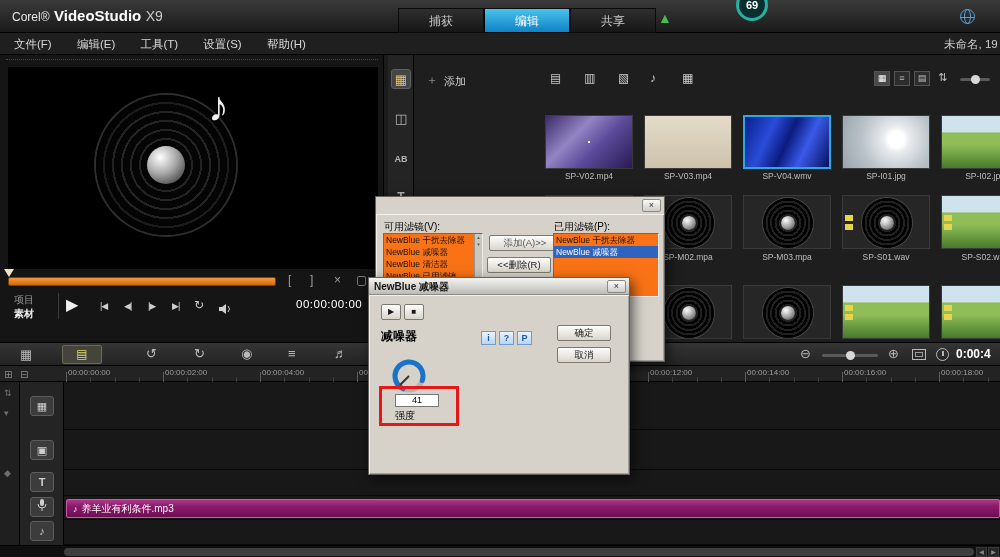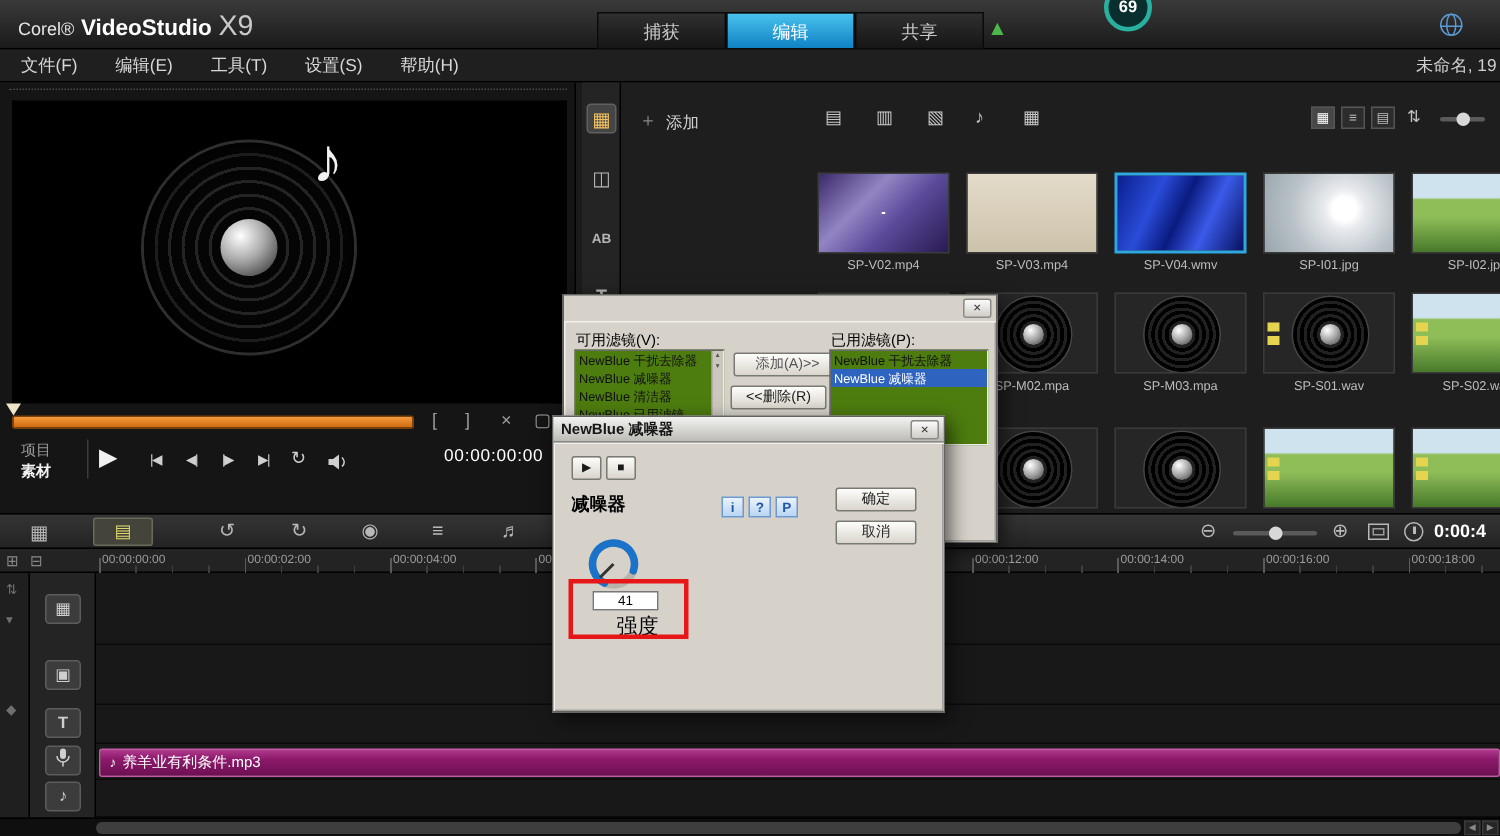--- a/index.html
+++ b/index.html
@@ -3,21 +3,21 @@
 <meta charset="utf-8">
 <style>
 *{margin:0;padding:0;box-sizing:border-box}
 body{font-family:"Liberation Sans","DejaVu Sans",sans-serif;background:#000}
 #app{position:relative;width:1000px;height:557px;background:#1b1b1b;overflow:hidden;color:#ddd}
 .ab{position:absolute}
 
 .header{background:linear-gradient(180deg,#3a3a3a,#1a1a1a);border-bottom:1px solid #000}
 .logo-c{font-size:12px;color:#e6e6e6}
 .logo-p{font-size:15px;font-weight:bold;color:#fff}
-.logo-v{font-size:19px;color:#c9c9c9}
+.logo-v{font-size:14px;color:#c9c9c9}
 .tab{width:86px;height:25px;text-align:center;line-height:25px;font-size:12px;color:#c8c8c8;background:linear-gradient(180deg,#2f2f2f,#161616);border:1px solid #0a0a0a;cursor:default}
 .tab-active{background:linear-gradient(180deg,#49c2ee,#0f82c4);color:#fff}
 .badge{width:32px;height:32px;border-radius:50%;border:3px solid #28b0a0;background:#0a2e2e;color:#fff;font-size:11px;font-weight:bold;text-align:center;line-height:27px}
 .globe{width:15px;height:15px;border:1.5px solid #5b9bd5;border-radius:50%}
 .globe::before{content:"";position:absolute;left:-1px;right:-1px;top:50%;height:1px;background:#5b9bd5}
 .globe::after{content:"";position:absolute;left:3px;right:3px;top:-1px;bottom:-1px;border:1px solid #5b9bd5;border-radius:50%}
 
 .menubar{background:#1f1f1f;border-bottom:1px solid #000;font-size:11.5px;color:#d8d8d8}
 .menubar span{margin-right:22px;cursor:default}
 
@@ -78,28 +78,28 @@
 .clip{background:linear-gradient(180deg,#b03a8c,#8d1a6d 35%,#6d0f52);border:1px solid #c45aa5;border-radius:2px;color:#fff;font-size:10px;line-height:17px;white-space:nowrap;overflow:hidden}
 .scroll{background:#0f0f0f;border-top:1px solid #000}
 .scroll-thumb{height:8px;background:#3e3e3e;border-radius:4px}
 .scroll-btn{width:11px;height:10px;background:#262626;border:1px solid #3a3a3a;color:#8a8a8a;font-size:6px;text-align:center;line-height:9px}
 
 .dlg{border:1px solid #63625e;box-shadow:3px 4px 12px rgba(0,0,0,.6);background:#d6d2ca}
 .dlg-title{position:absolute;left:0;top:0;right:0;height:17px;background:linear-gradient(180deg,#f3f3f1,#bcbbb6);border-bottom:1px solid #8a8a86;font-size:10px;font-weight:bold;color:#161616;line-height:17px;padding-left:5px}
 .dlg-close{position:absolute;right:3px;top:2px;width:19px;height:13px;background:linear-gradient(180deg,#fbfbfb,#cfcdc7);border:1px solid #8a8a86;border-radius:2px;font-size:9px;line-height:10px;text-align:center;color:#333}
 .dlg-body{position:absolute;left:0;top:17px;right:0;bottom:0;background:#d6d2ca;box-shadow:inset 1px 1px 0 #f2f1ed,inset -1px -1px 0 #a3a19c}
 .dlbl{font-size:10px;color:#000}
-.win-list{background:#4d7c0f;border:1px solid;border-color:#6b6b6b #ececec #ececec #6b6b6b;font-size:8.5px;color:#111;overflow:hidden}
+.win-list{background:#f97316;border:1px solid;border-color:#6b6b6b #ececec #ececec #6b6b6b;font-size:8.5px;color:#111;overflow:hidden}
 .win-list .it{padding:0 2px;line-height:12px;white-space:nowrap}
 .it-sel{background:#2f63c0;color:#fff}
 .lscroll{position:absolute;right:0;top:0;bottom:0;width:8px;background:#cbc7bf;border-left:1px solid #9a9792;font-size:5px;color:#555;text-align:center;line-height:7px}
 .btn-classic{background:linear-gradient(180deg,#fdfdfb,#d9d5cc);border:1px solid #7a7a72;border-radius:2px;font-size:9.5px;color:#1a1a1a;text-align:center}
 .btn-blue{background:linear-gradient(180deg,#eaf3fc,#b9d6f2);border:1px solid #6b9bd2;color:#1f57a4;font-weight:bold;font-size:9px;text-align:center;line-height:12px}
 .val-box{background:#fff;border:1px solid #777;font-size:9px;color:#000;text-align:center;line-height:11px}
-.param-lbl{font-size:14px;color:#000;text-align:right}
+.param-lbl{font-size:10px;color:#000;text-align:left}
 .red-annotation{border:3px solid #e81717}
 .sect{font-size:12px;font-weight:bold;color:#000}
 </style>
 </head>
 <body>
 
 <div id="app">
 
   <div class="ab header" style="left:0;top:0;width:1000px;height:33px">
     <div class="ab" style="left:12px;top:7px">

